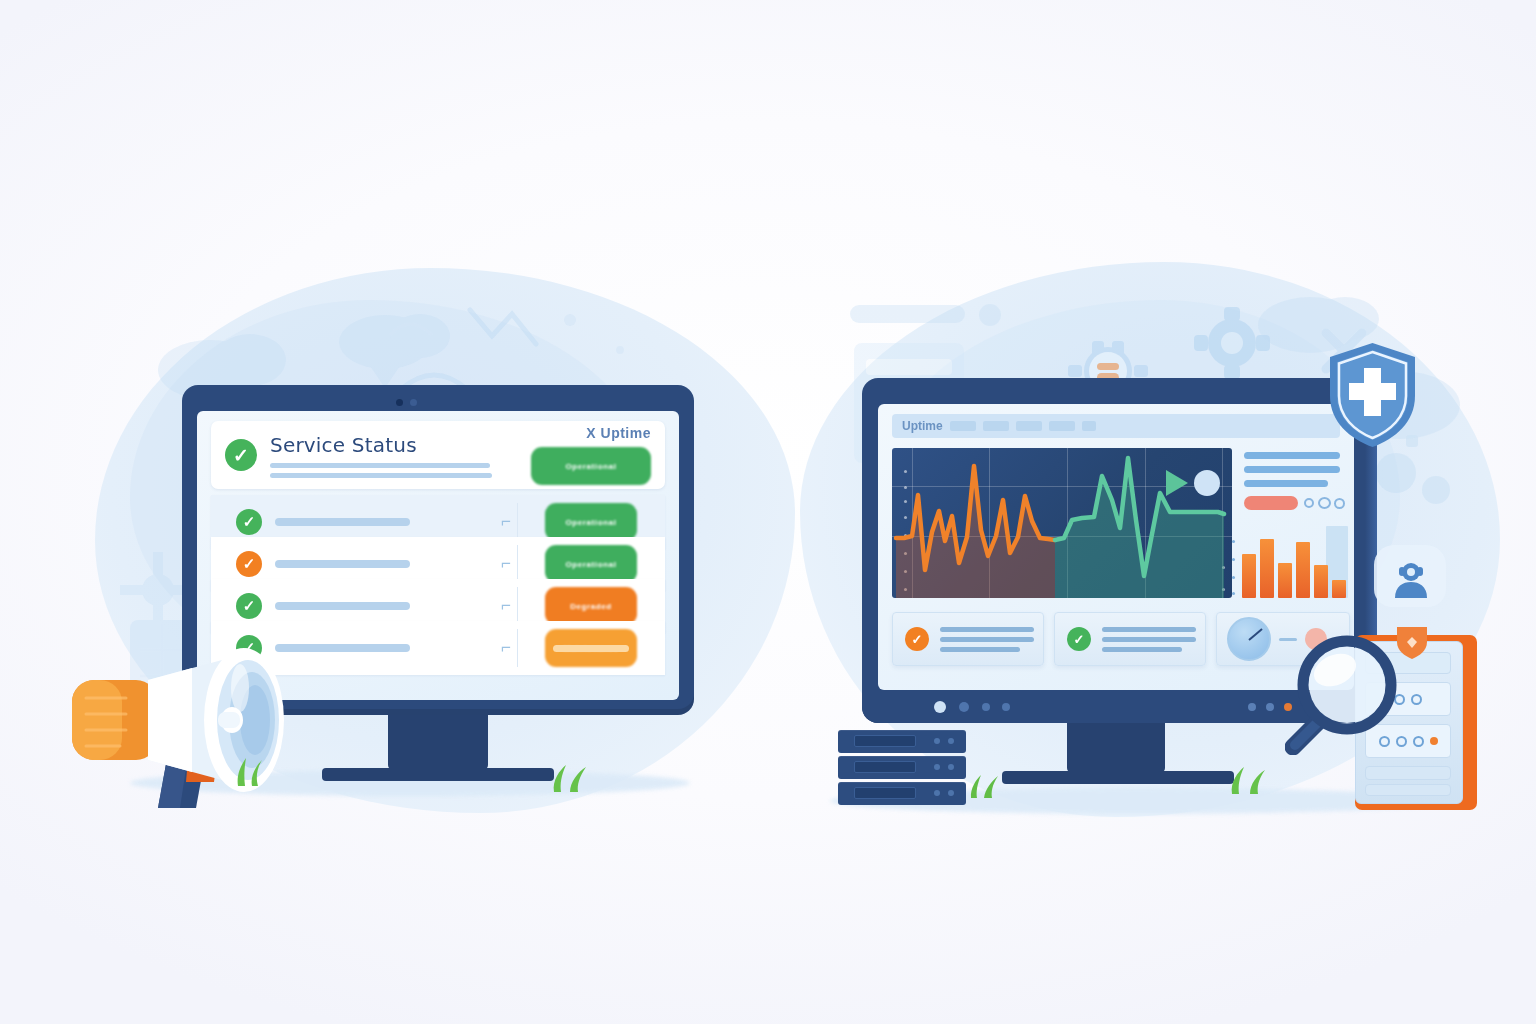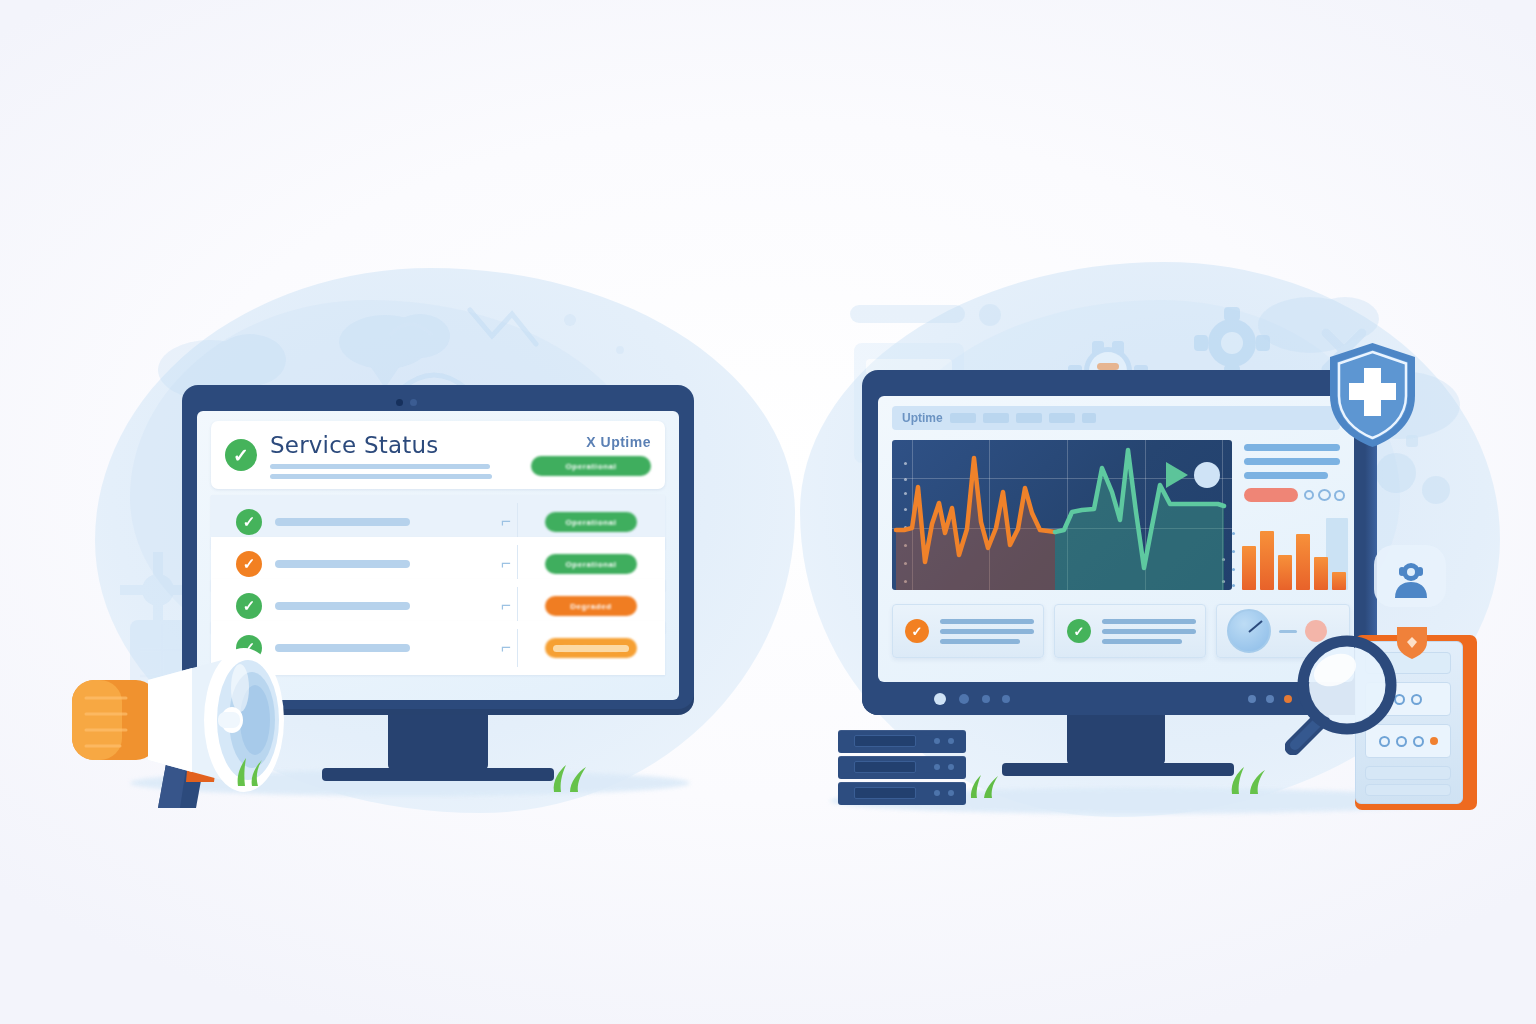--- a/index.html
+++ b/index.html
@@ -51,26 +51,26 @@
   .mon-chin { position:absolute; background:#2c4a7c; border-radius:0 0 16px 16px; }
 
   
   .sp-header { position:absolute; left:14px; top:10px; right:14px; height:68px;
                background:#ffffff; border-radius:7px; display:flex; align-items:center;
                box-shadow:0 1px 3px rgba(40,80,140,.10); }
   .chk { border-radius:50%; display:flex; align-items:center; justify-content:center;
          color:#fff; font-weight:bold; flex:none; }
   .chk-green { background:#45b35b; }
   .chk-orange { background:#f28022; }
-  .sp-title { color:#2c4a7c; font-size:23px; font-weight:500; letter-spacing:.2px;
+  .sp-title { color:#2c4a7c; font-size:20px; font-weight:500; letter-spacing:.2px;
               font-family:"DejaVu Sans","Liberation Sans",sans-serif; }
   .sp-brand { color:#3f6ba8; font-size:14px; font-weight:bold; letter-spacing:.5px;
               filter: blur(.35px); opacity:.85; }
   .bar { background:#b6d2ec; border-radius:4px; }
-  .badge { border-radius:11px; height:20px; display:flex; align-items:center;
+  .badge { border-radius:11px; height:38px; display:flex; align-items:center;
            justify-content:center; color:#fff; font-size:8px; font-weight:bold;
            letter-spacing:.6px; filter:blur(.9px); }
   .b-green { background:#3fae5e; }
   .b-orange { background:#f07d22; }
   .b-orange-l { background:#f6a033; }
   .sp-row { position:absolute; left:14px; right:14px; height:54px; display:flex;
             align-items:center; box-shadow:0 1px 2px rgba(40,80,140,.07); }
   .sp-row.alt { background:#e9f2fb; }
   .sp-row.wht { background:#ffffff; }
   .sp-div { position:absolute; top:8px; bottom:8px; width:1px; background:#dbe8f5; }
@@ -301,21 +301,21 @@
         <div class="glyph" style="position:absolute; left:290px;">⌐</div>
         <div class="sp-div" style="left:306px;"></div>
         <div class="badge b-orange-l" style="position:absolute; right:28px; width:92px; color:#fff;">Maintenance</div>
         <div style="position:absolute; right:36px; width:76px; height:7px; background:#fcd9a4; border-radius:4px;"></div>
       </div>
     </div>
     <div class="mon-neck" style="left:206px; top:330px; width:100px; height:55px; border-radius:0 0 5px 5px;"></div>
     <div class="mon-base" style="left:140px; top:383px; width:232px; height:13px;"></div>
   </div>
 
-  <div class="monitor" style="left:862px; top:370px; width:508px; height:345px;">
+  <div class="monitor" style="left:862px; top:378px; width:508px; height:345px;">
     <div class="mon-bezel" style="left:0; top:0; width:508px; height:345px;"></div>
     <div class="mon-screen" style="left:16px; top:26px; width:476px; height:286px;">
 
       <div class="db-topbar">
         <span class="db-tb-text">Uptime</span>
         <span class="seg" style="width:26px;"></span>
         <span class="seg" style="width:26px;"></span>
         <span class="seg" style="width:26px;"></span>
         <span class="seg" style="width:26px;"></span>
         <span class="seg" style="width:14px;"></span>

